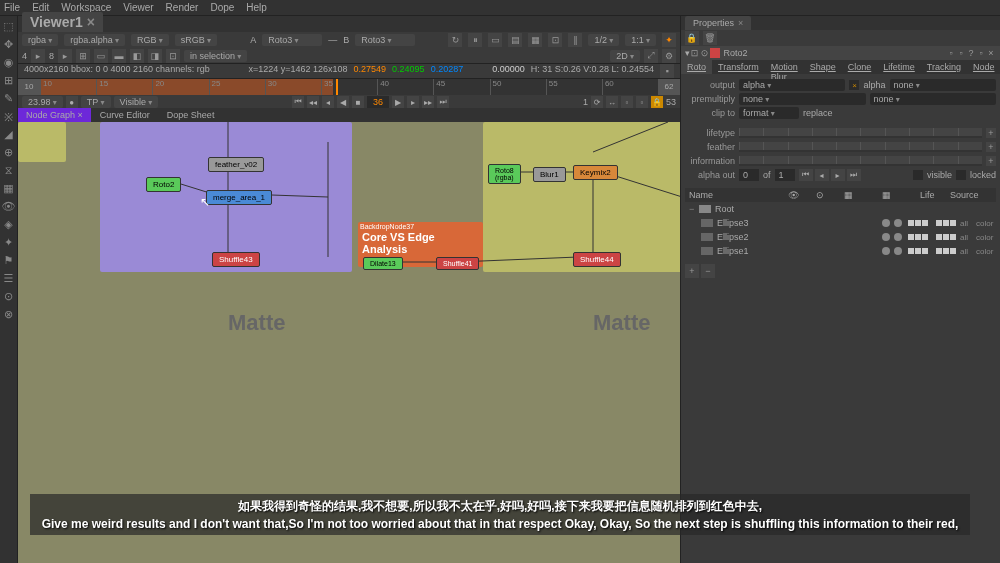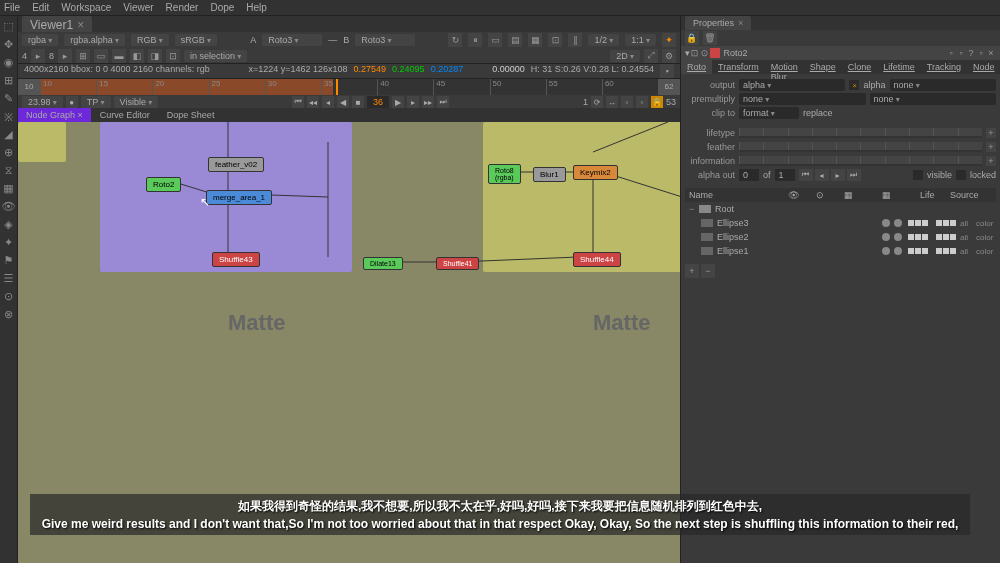--- a/index.html
+++ b/index.html
@@ -8,21 +8,21 @@
 .menubar { height: 16px; background: #323232; display: flex; align-items: center; padding: 0 4px; gap: 12px; font-size: 10px; border-bottom: 1px solid #222; }
 .menubar span { cursor: pointer; }
 
 .main-layout { display: flex; height: 547px; }
 .left-toolbar { width: 18px; background: #323232; border-right: 1px solid #222; display: flex; flex-direction: column; align-items: center; padding-top: 4px; gap: 6px; }
 .tool-icon { width: 12px; height: 12px; color: #888; font-size: 11px; display: flex; align-items: center; justify-content: center; cursor: pointer; }
 
 .center-col { flex: 1; display: flex; flex-direction: column; }
 .right-col { width: 320px; background: #3a3a3a; border-left: 1px solid #222; display: flex; flex-direction: column; }
 
-.viewer-tabs { height: 16px; background: #323232; display: flex; align-items: flex-start; padding: 0 4px; font-size: 12px; }
+.viewer-tabs { height: 16px; background: #323232; display: flex; align-items: flex-end; padding: 0 4px; font-size: 14px; font-weight: bold; }
 .tab { background: #444; padding: 2px 8px; border-radius: 2px 2px 0 0; margin-right: 2px; }
 .tab-close { margin-left: 4px; color: #888; }
 
 .viewer-toolbar { height: 16px; background: #3a3a3a; display: flex; align-items: center; padding: 0 4px; gap: 6px; font-size: 9px; }
 .dropdown { background: #444; padding: 1px 6px; border-radius: 2px; font-size: 9px; }
 .dropdown::after { content: " ▾"; color: #888; font-size: 8px; }
 
 .viewer-toolbar2 { height: 16px; background: #3a3a3a; display: flex; align-items: center; padding: 0 4px; gap: 4px; font-size: 9px; border-bottom: 1px solid #222; }
 .tb-btn { width: 14px; height: 14px; background: #444; display: flex; align-items: center; justify-content: center; font-size: 9px; color: #999; cursor: pointer; }
 
@@ -243,20 +243,25 @@
     <div class="node-tabs">
       <div class="node-tab"><span>Node Graph</span> <span>×</span></div>
       <div class="node-tab" style="background:#323232">Curve Editor</div>
       <div class="node-tab" style="background:#323232">Dope Sheet</div>
     </div>
 
     <div class="node-graph">
       <div class="backdrop bd-yellow2"></div>
       <div class="backdrop bd-purple"></div>
       <div class="backdrop bd-yellow"></div>
+      <div class="backdrop bd-orange">
+        <div style="font-size:7px; color:#fff; padding:1px 2px">BackdropNode37</div>
+        <div style="font-size:11px; color:#fff; font-weight:bold; padding:0 4px; white-space:pre-line">Core VS Edge
+Analysis</div>
+      </div>
 
       <svg class="wire" style="left:0;top:0;width:100%;height:100%;pointer-events:none">
         <line x1="210" y1="0" x2="210" y2="35" stroke="#333" stroke-width="1"></line>
         <line x1="210" y1="42" x2="210" y2="68" stroke="#333" stroke-width="1"></line>
         <line x1="150" y1="58" x2="195" y2="72" stroke="#333" stroke-width="1"></line>
         <line x1="210" y1="78" x2="210" y2="130" stroke="#333" stroke-width="1"></line>
         <line x1="310" y1="20" x2="310" y2="135" stroke="#333" stroke-width="1"></line>
         <line x1="310" y1="75" x2="225" y2="72" stroke="#333" stroke-width="1"></line>
         <line x1="490" y1="50" x2="520" y2="50" stroke="#333" stroke-width="1"></line>
         <line x1="540" y1="50" x2="560" y2="50" stroke="#333" stroke-width="1"></line>

